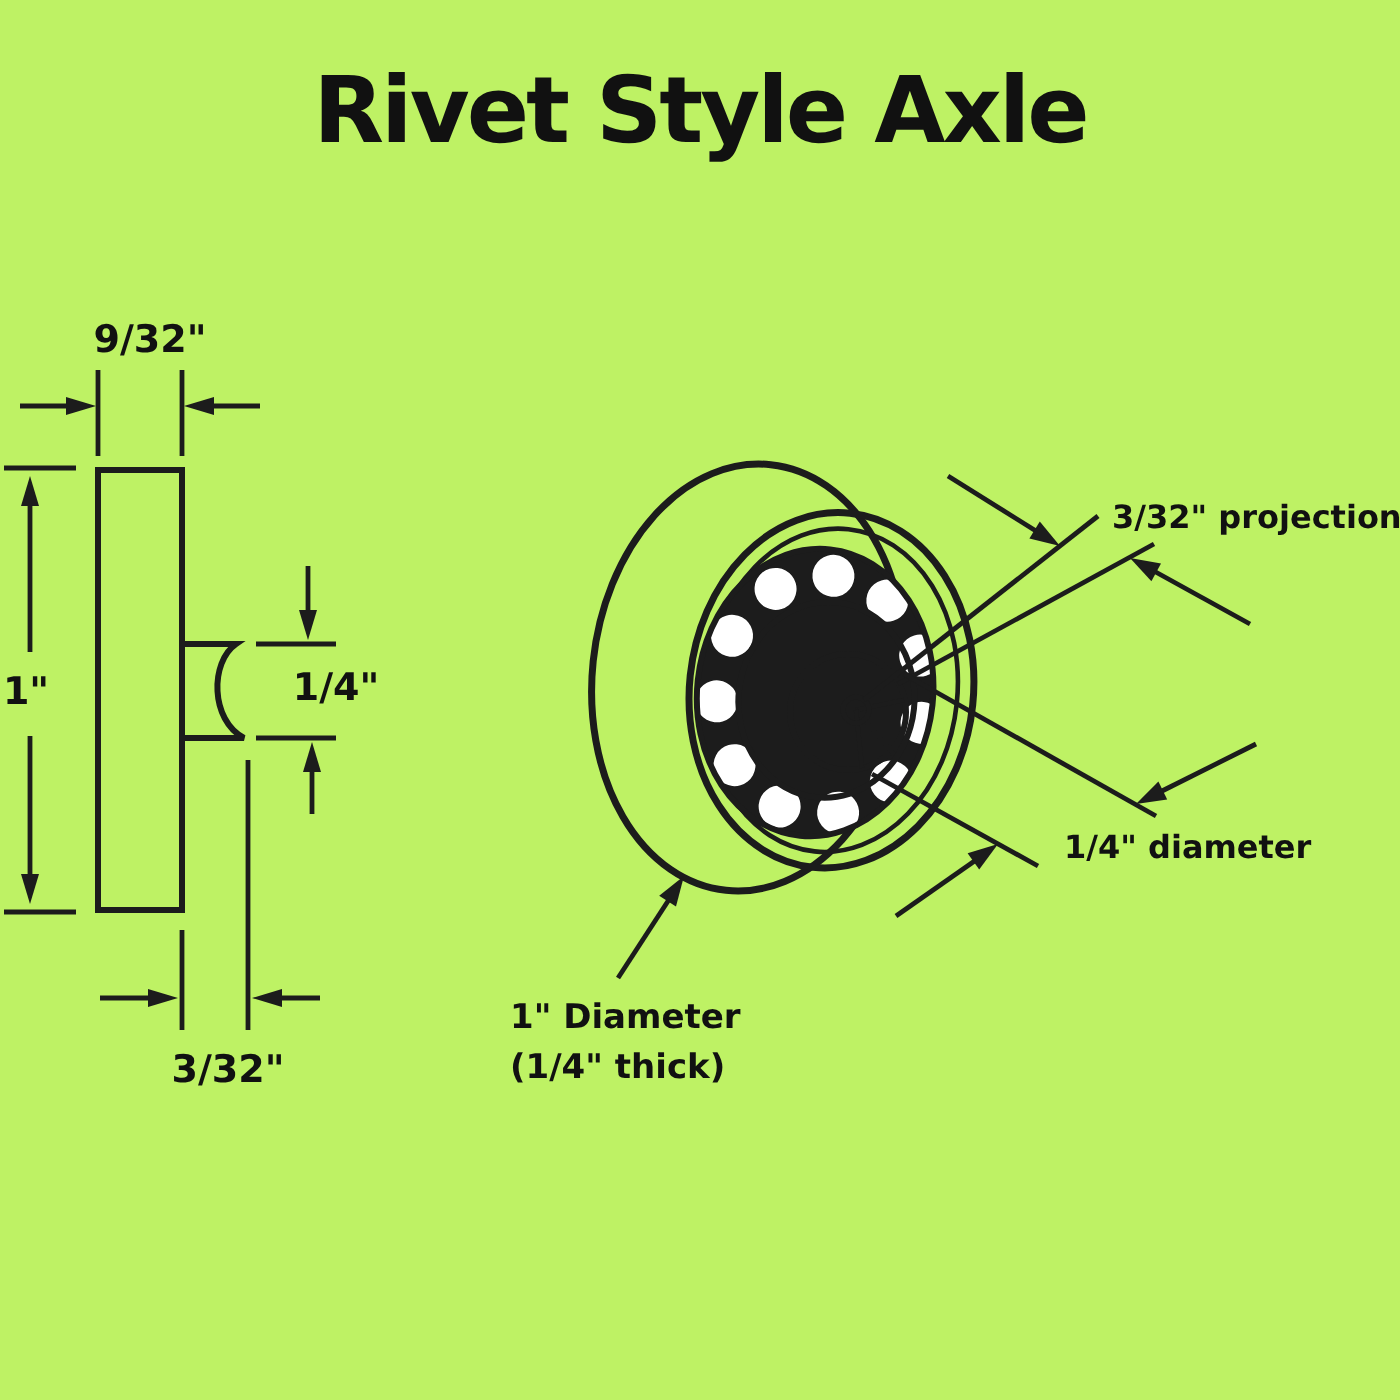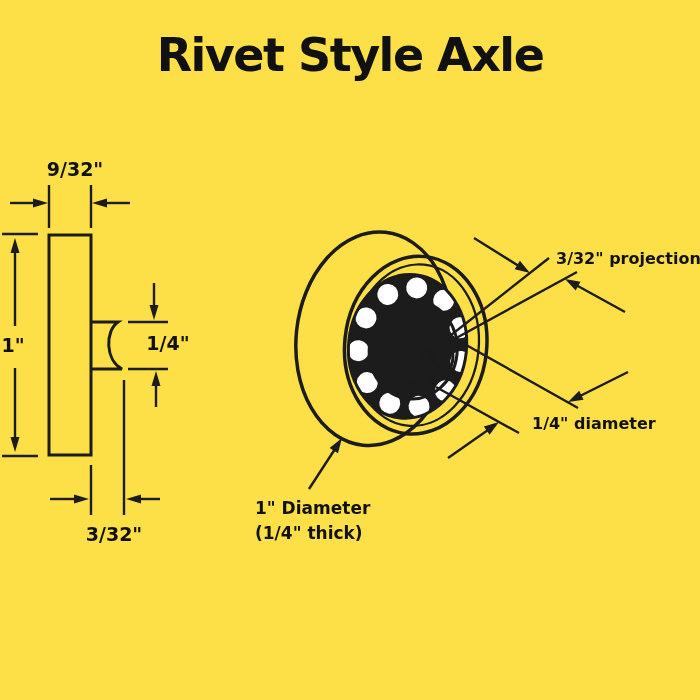--- a/index.html
+++ b/index.html
@@ -1,16 +1,16 @@
 <!DOCTYPE html>
 <html><head>
 <meta charset="utf-8">
 <style>
   html,body{margin:0;padding:0;background:#ffffff;}
-  .canvas{position:relative;width:700px;height:700px;background:#fde047;overflow:hidden;
+  .canvas{position:relative;width:700px;height:700px;background:#bef264;overflow:hidden;
           font-family:"DejaVu Sans","Liberation Sans",sans-serif;}
   .title{position:absolute;top:28px;left:0;width:700px;text-align:center;
          font-size:46px;font-weight:bold;letter-spacing:-1.5px;color:#111;}
   svg{position:absolute;left:0;top:0;}
   .ln{stroke:#1c1c1c;fill:none;}
   .dim-label{font-family:"DejaVu Sans","Liberation Sans",sans-serif;font-weight:bold;fill:#111;}
 </style>
 </head>
 <body>
 

